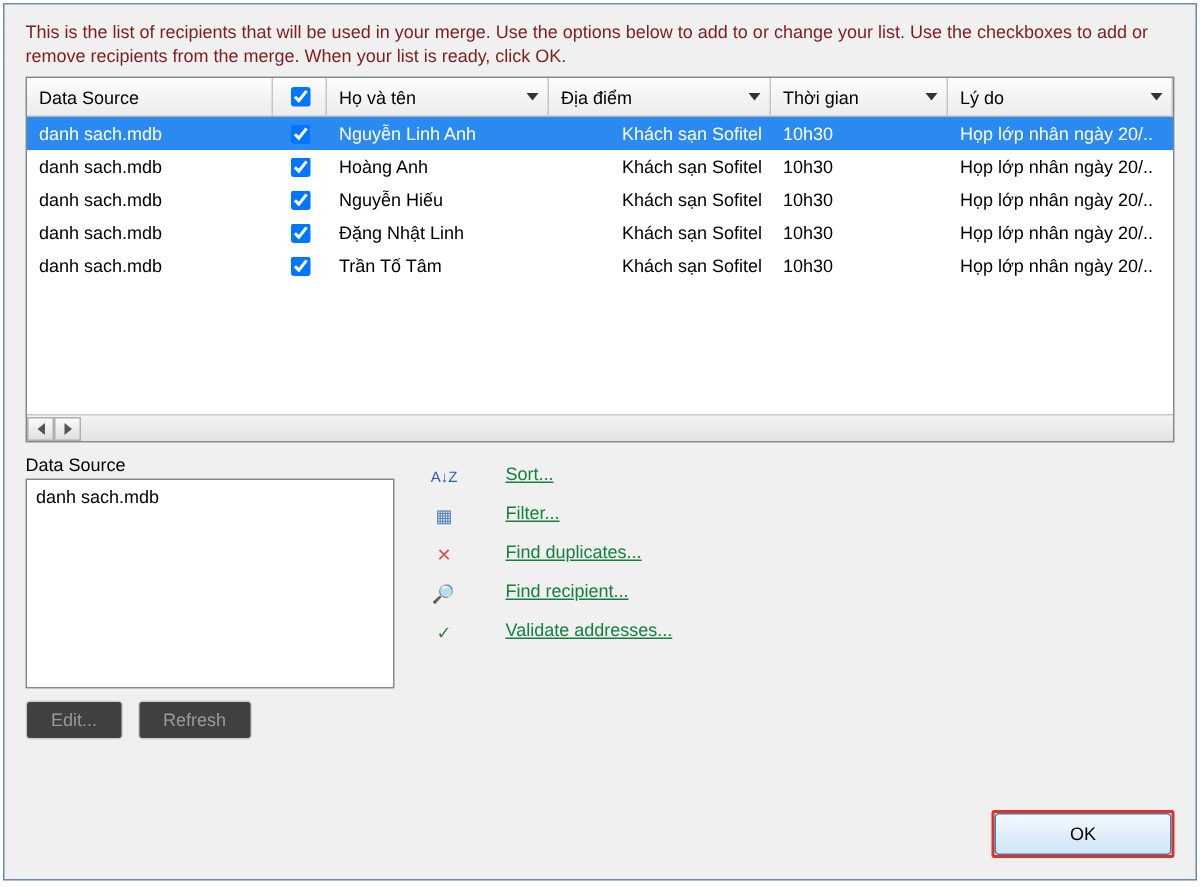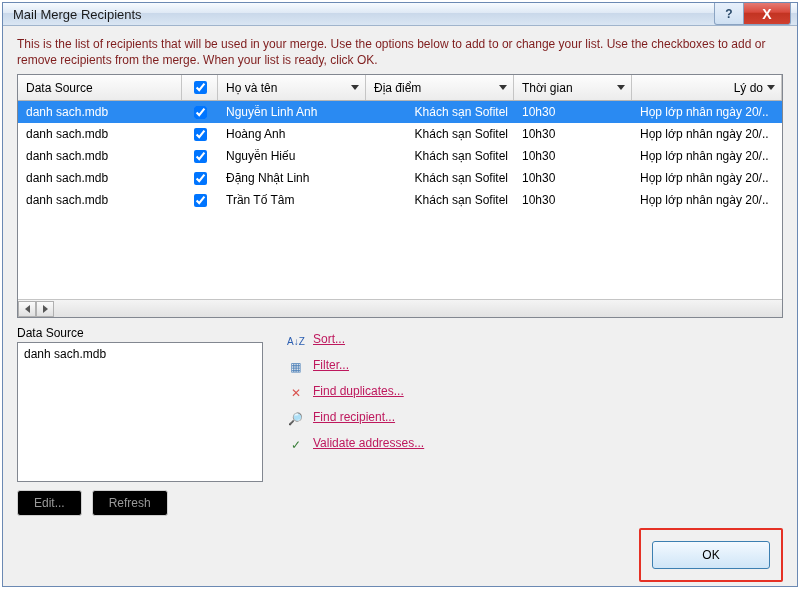--- a/index.html
+++ b/index.html
@@ -100,21 +100,21 @@
     border-top: 5px solid #333;
     margin-left: 4px;
   }
   .gh-check { justify-content: center; }
   .gh-check input { margin: 0; }
   .col-ds   { width: 164px; }
   .col-ck   { width: 36px; }
   .col-name { width: 148px; }
   .col-loc  { width: 148px; text-align: right; }
   .col-time { width: 118px; }
-  .col-reason { flex: 1; justify-content: flex-end; }
+  .col-reason { flex: 1; }
   .grid-body { }
   .grow {
     display: flex;
     height: 22px;
     align-items: center;
   }
   .grow.selected {
     background: #2a8af2;
     color: #fff;
   }
@@ -172,74 +172,66 @@
   .btn {
     height: 26px;
     padding: 0 16px;
     border: 1px solid #adadad;
     background: linear-gradient(to bottom, #f6f6f6, #e6e6e6);
     font-size: 12px;
     border-radius: 3px;
   }
   .btn[disabled] {
     color: #9a9a9a;
-    background: #000000;
+    background: #404040;
     border-color: #cfcfcf;
   }
   .refine-section { flex:1; }
   .refine-list { margin-top: 6px; }
   .refine-item {
     display: flex;
     align-items: flex-start;
     gap: 8px;
     height: 26px;
   }
   .refine-item a {
-    color: #be185d;
+    color: #15803d;
     text-decoration: underline;
     font-size: 12px;
+    margin-left: 24px;
   }
   .ricon {
     width: 18px; height: 18px;
     display:flex; align-items:center; justify-content:center;
     font-size: 12px;
   }
   .footer {
     display:flex;
     justify-content:flex-end;
     padding: 0 14px 14px 0;
   }
   .ok-wrap {
     border: 2px solid #e53125;
-    padding: 11px;
+    padding: 0;
     border-radius: 2px;
   }
   .ok-btn {
     width: 118px;
     height: 28px;
     border: 1px solid #3c7fb1;
     background: linear-gradient(to bottom, #f3f9ff, #cfe5f7);
     border-radius: 3px;
     font-size: 12px;
   }
 </style>
 </head>
 <body>
 
 <div class="window">
 
-  <div class="titlebar">
-    <div class="title">Mail Merge Recipients</div>
-    <div class="tb-btn tb-help">
-      <span>?</span>
-    </div>
-    <div class="tb-btn tb-close">
-      <span>X</span>
-    </div>
-  </div>
 
   <div class="content">
 
     <div class="instruction">This is the list of recipients that will be used in your merge.  Use the options below to add to or change your list.  Use the checkboxes to add or remove recipients from the merge.  When your list is ready, click OK.</div>
 
     <div class="grid-wrap">
       <div class="grid-head">
         <div class="gh col-ds">
           <span>Data Source</span>
         </div>

